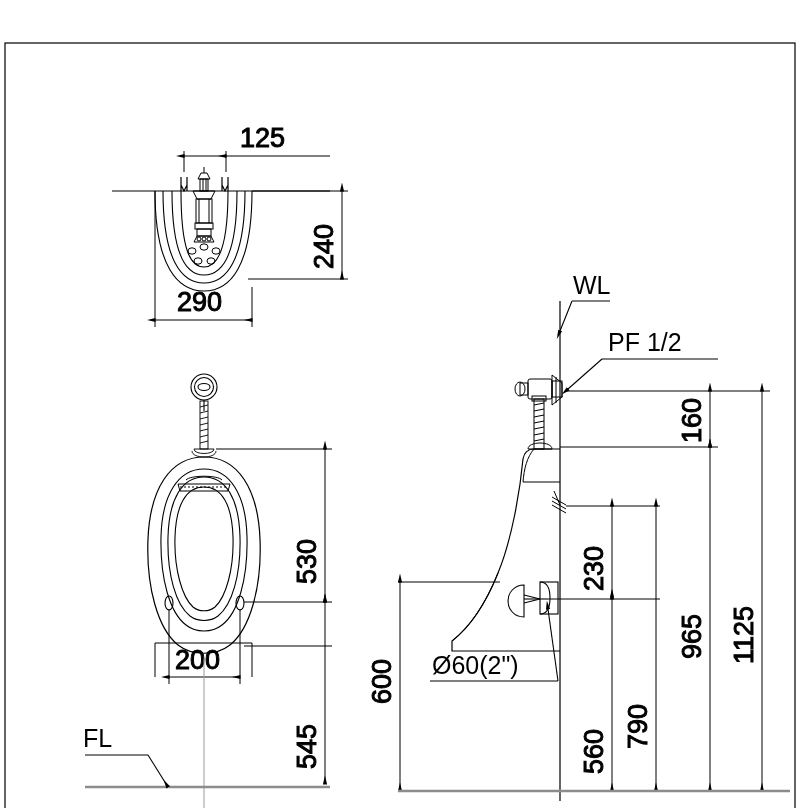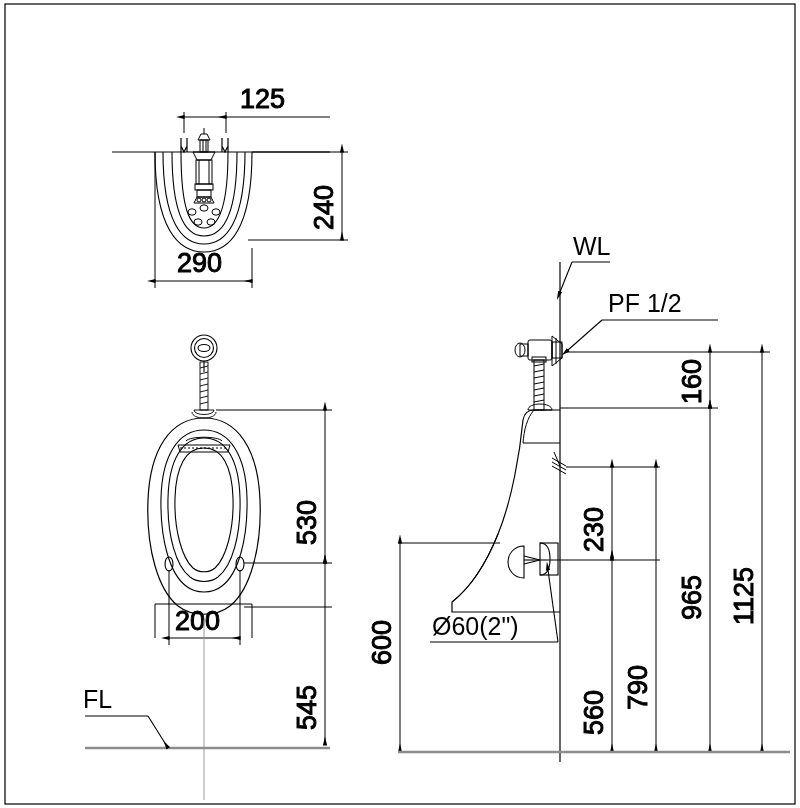--- a/index.html
+++ b/index.html
@@ -1,17 +1,17 @@
 <!DOCTYPE html>
 <html><head>
 <meta charset="utf-8">
 <style>
   html,body{margin:0;padding:0;background:#fff;}
   body{width:800px;height:808px;font-family:"Liberation Sans",sans-serif;overflow:hidden;}
-  #sheet{position:relative;width:800px;height:618px;background:#ffffff;}
+  #sheet{position:relative;width:800px;height:618px;background:#ffffff;margin-top:39px;}
   svg{display:block;}
   .dimtext{font-family:"Liberation Sans",sans-serif;font-size:27px;fill:#000;}
   .labeltext{font-family:"Liberation Sans",sans-serif;font-size:25px;fill:#000;}
 </style>
 </head>
 <body>
 
 <div id="sheet">
 <svg width="800" height="808" viewBox="0 0 800 808">
   <defs>

